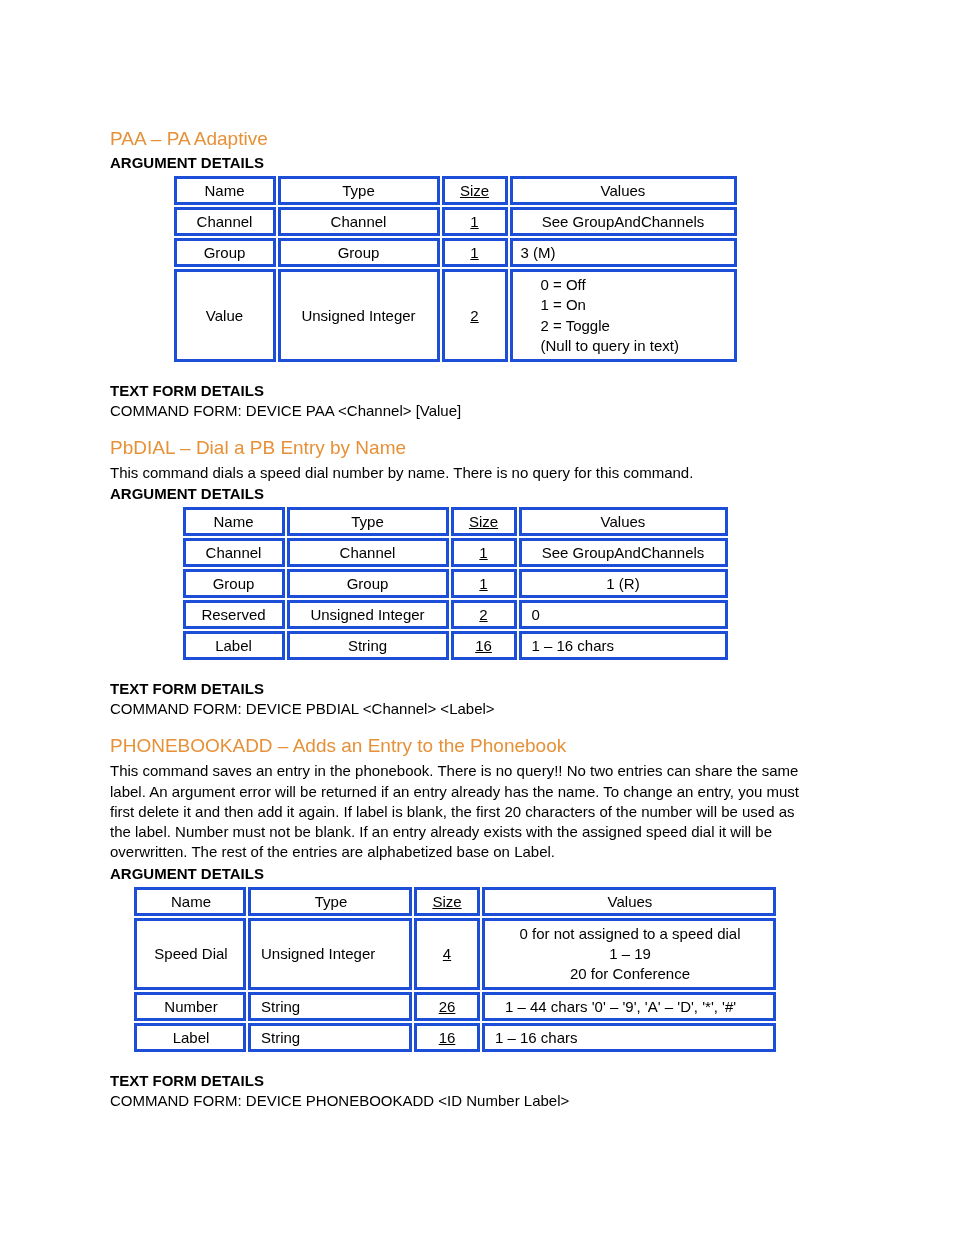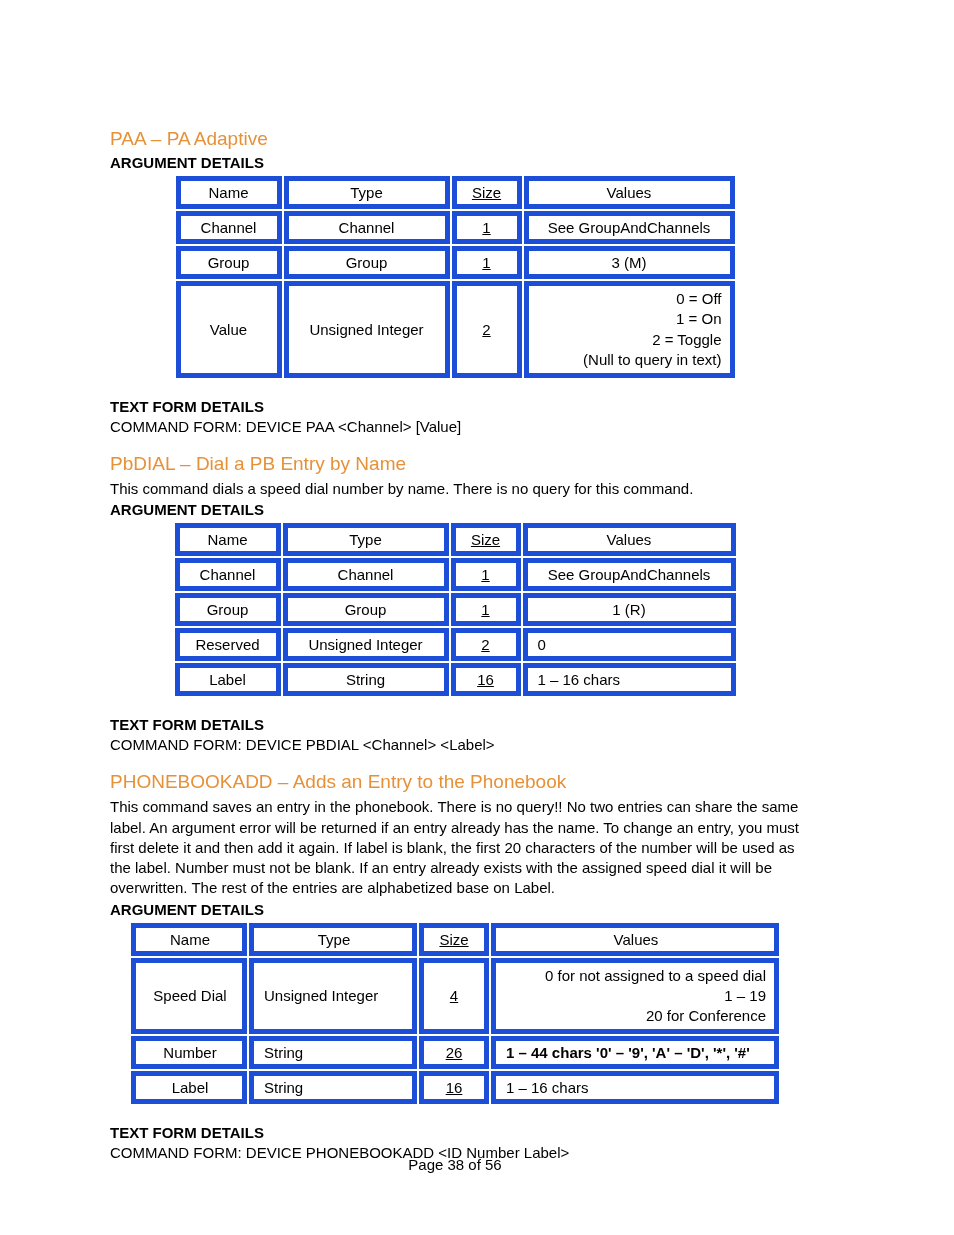--- a/index.html
+++ b/index.html
@@ -32,21 +32,21 @@
   .subhead {
     font-weight: bold;
     margin: 0 0 3px 0;
   }
   table.arg {
     border-collapse: separate;
     border-spacing: 2px;
     margin: 0 auto 14px auto;
   }
   table.arg th, table.arg td {
-    border: 5px solid #1d4ed8;
+    border: 3px solid #1d4ed8;
     background: #fff;
     padding: 3px 8px;
     font-size: 15px;
     font-weight: 400;
     vertical-align: middle;
     margin-top: 28px;
   }
   table.arg th {
     text-align: center;
     font-weight: 400;
@@ -97,27 +97,27 @@
         <tr>
           <td class="col-name center">Channel</td>
           <td class="col-type center">Channel</td>
           <td class="col-size center">1</td>
           <td class="col-values" style="text-align: center;">See GroupAndChannels</td>
         </tr>
         <tr>
           <td class="col-name center">Group</td>
           <td class="col-type center">Group</td>
           <td class="col-size center">1</td>
-          <td class="col-values" style="text-align: center;">3 (M)</td>
+          <td class="col-values" style="text-align: left;">3 (M)</td>
         </tr>
         <tr>
           <td class="col-name center">Value</td>
           <td class="col-type center">Unsigned Integer</td>
           <td class="col-size center">2</td>
-          <td class="col-values multiline" style="text-align: right; padding-left: 8px;">0 = Off<br>1 = On<br>2 = Toggle<br>(Null to query in text)</td>
+          <td class="col-values multiline" style="text-align: left; padding-left: 28px;">0 = Off<br>1 = On<br>2 = Toggle<br>(Null to query in text)</td>
         </tr>
       </tbody>
   </table>
 
   <div class="text-form">
     <p class="subhead">TEXT FORM DETAILS</p>
     <p class="command-form">COMMAND FORM: DEVICE PAA &lt;Channel&gt; [Value]</p>
   </div>
 
   <h2 class="section-heading">PbDIAL – Dial a PB Entry by Name</h2>
@@ -177,36 +177,35 @@
         <th class="col-type">Type</th>
         <th class="col-size">Size</th>
         <th class="col-values">Values</th>
       </tr>
     </thead>
     <tbody>
         <tr>
           <td class="col-name">Speed Dial</td>
           <td class="col-type">Unsigned Integer</td>
           <td class="col-size center">4</td>
-          <td class="col-values multiline" style="text-align: right; padding-left: 10px;">0 for not assigned to a speed dial<br>1 – 19<br>20 for Conference</td>
+          <td class="col-values multiline" style="text-align: center; padding-left: 10px;">0 for not assigned to a speed dial<br>1 – 19<br>20 for Conference</td>
         </tr>
         <tr>
           <td class="col-name">Number</td>
           <td class="col-type">String</td>
           <td class="col-size center">26</td>
-          <td class="col-values" style="text-align: left; padding-left: 10px; font-weight: bold;">1 – 44 chars '0' – '9', 'A' – 'D', '*', '#'</td>
+          <td class="col-values" style="text-align: left; padding-left: 20px;">1 – 44 chars '0' – '9', 'A' – 'D', '*', '#'</td>
         </tr>
         <tr>
           <td class="col-name">Label</td>
           <td class="col-type">String</td>
           <td class="col-size center">16</td>
           <td class="col-values" style="text-align: left; padding-left: 10px;">1 – 16 chars</td>
         </tr>
       </tbody>
   </table>
 
   <div class="text-form">
     <p class="subhead">TEXT FORM DETAILS</p>
     <p class="command-form">COMMAND FORM: DEVICE PHONEBOOKADD &lt;ID Number Label&gt;</p>
   </div>
 
-  <div class="footer">Page 38 of 56</div>
 </div>
 
 </body></html>

